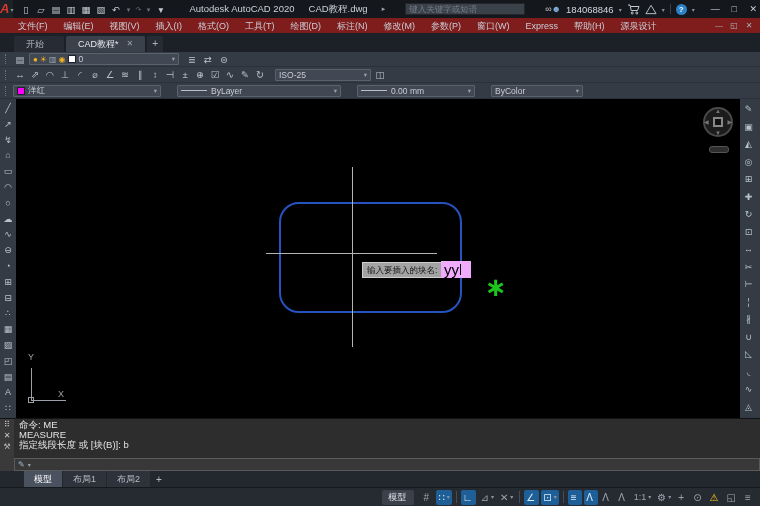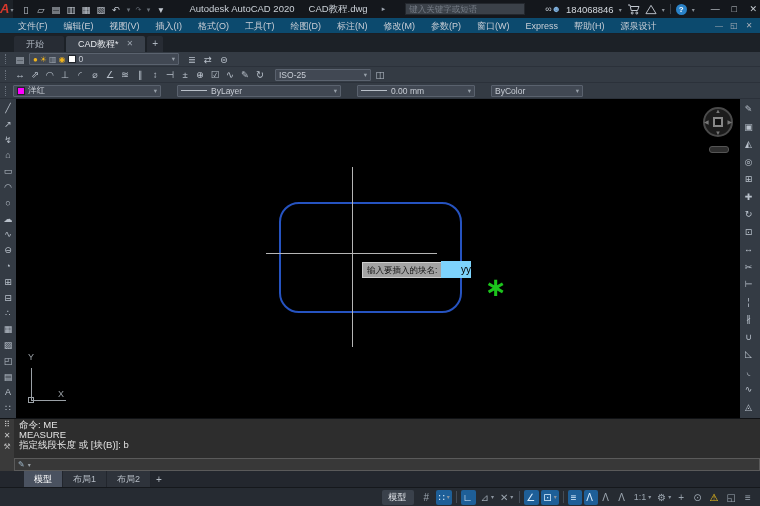--- a/index.html
+++ b/index.html
@@ -22,21 +22,21 @@
 .sico{color:#c3c9d1;font-size:9px}
 .tright{margin-left:auto;display:flex;align-items:center;gap:5px}
 .uico{color:#7fb2e0;font-size:9px}
 .uid{color:#d4d9df;font-size:9.5px}
 .mcaret{font-size:6px;color:#8a9097}
 .divv{width:1px;height:10px;background:#3a414a}
 .help{width:11px;height:11px;border-radius:50%;background:#2a82c8;color:#fff;font-size:8px;font-weight:bold;text-align:center;line-height:11px}
 .winbtns{display:flex;margin-left:6px}
 .winbtns span{width:19px;text-align:center;color:#c6ccd2;font-size:9px;cursor:pointer;line-height:18px}
 
-.menubar{height:16px;background:#0c4a6e;display:flex;align-items:center;font-size:9px;flex:0 0 16px;border-bottom:1px solid #1b1f25}
+.menubar{height:16px;background:#7f1d1d;display:flex;align-items:center;font-size:9px;flex:0 0 16px;border-bottom:1px solid #1b1f25}
 .mi{padding:0 8px;color:#c9ced6;cursor:pointer;line-height:16px;white-space:nowrap}
 .mwin{margin-left:auto;display:flex;gap:1px;padding-right:4px}
 .mwin span{width:14px;text-align:center;color:#a7aeb7;font-size:8px;cursor:pointer}
 
 .tabbar{height:18px;background:#1c2127;display:flex;align-items:flex-end;flex:0 0 18px;padding-left:14px;gap:2px}
 .ftab{height:16px;line-height:16px;padding:0 12px;font-size:9px;background:#272c34;color:#aeb6c0;border-radius:2px 2px 0 0;display:flex;align-items:center;gap:8px;cursor:pointer}
 .ftab.on{background:#3a414b;color:#e8ebef}
 .ftab .x{font-size:8px;color:#9aa2ac}
 .newtab{width:16px;height:16px;line-height:16px;text-align:center;background:#272c34;color:#aeb6c0;border-radius:2px 2px 0 0;font-size:10px;cursor:pointer}
 
@@ -57,21 +57,21 @@
 .mid{flex:1 1 auto;display:flex;min-height:0}
 .vtools{width:16px;background:#343b44;display:flex;flex-direction:column;align-items:center;padding-top:2px;flex:0 0 16px}
 .vtools .ticon{height:15.8px;line-height:15.8px;width:14px;font-size:9px}
 .vtools.right{width:20px;flex:0 0 20px;padding-right:3px}
 .vtools.right .ticon{height:17.5px;line-height:17.5px}
 .canvas{flex:1;background:#000;position:relative;overflow:hidden;cursor:crosshair}
 .drect{position:absolute;left:263px;top:103px;width:183px;height:111px;border:2px solid #2653c0;border-radius:20px}
 .chv{position:absolute;left:336px;top:68px;width:1px;height:180px;background:#b5b5b5}
 .chh{position:absolute;left:250px;top:154px;width:171px;height:1px;background:#b5b5b5}
 .tiplabel{position:absolute;left:346px;top:163px;height:16px;line-height:14px;background:#a3a3a3;border:1px solid #cfcfcf;color:#111;font-size:8.5px;padding:0 4px;white-space:nowrap}
-.tipinput{position:absolute;left:425px;top:162px;width:30px;height:17px;background:#7dd3fc;color:#000;font-size:10px;line-height:16px;padding-left:20px;display:flex;align-items:center}
+.tipinput{position:absolute;left:425px;top:162px;width:30px;height:17px;background:#f0abfc;color:#000;font-size:15px;line-height:16px;padding-left:3px;display:flex;align-items:center}
 .tipcaret{width:1px;height:11px;background:#000;margin-left:1px}
 .marker{position:absolute;left:469px;top:175px;font-size:26px;font-weight:bold;line-height:26px}
 .ucs{position:absolute;left:0;top:0;color:#9aa0a6;font-size:9px}
 .ucs .vl{position:absolute;left:15px;top:269px;width:1px;height:33px;background:#9aa0a6}
 .ucs .hl{position:absolute;left:15px;top:301px;width:35px;height:1px;background:#9aa0a6}
 .ucs .yl{position:absolute;left:12px;top:253px}
 .ucs .xl{position:absolute;left:42px;top:290px}
 .ucs .sq{position:absolute;left:12px;top:298px;width:6px;height:6px;border:1px solid #9aa0a6}
 .navwheel{position:absolute;left:687px;top:8px;width:30px;height:30px;border-radius:50%;background:#1c1c1c;border:2px solid #4a4a4a;cursor:pointer}
 .navwheel .csq{position:absolute;left:8px;top:8px;width:10px;height:10px;border:2px solid #888;background:#111}

